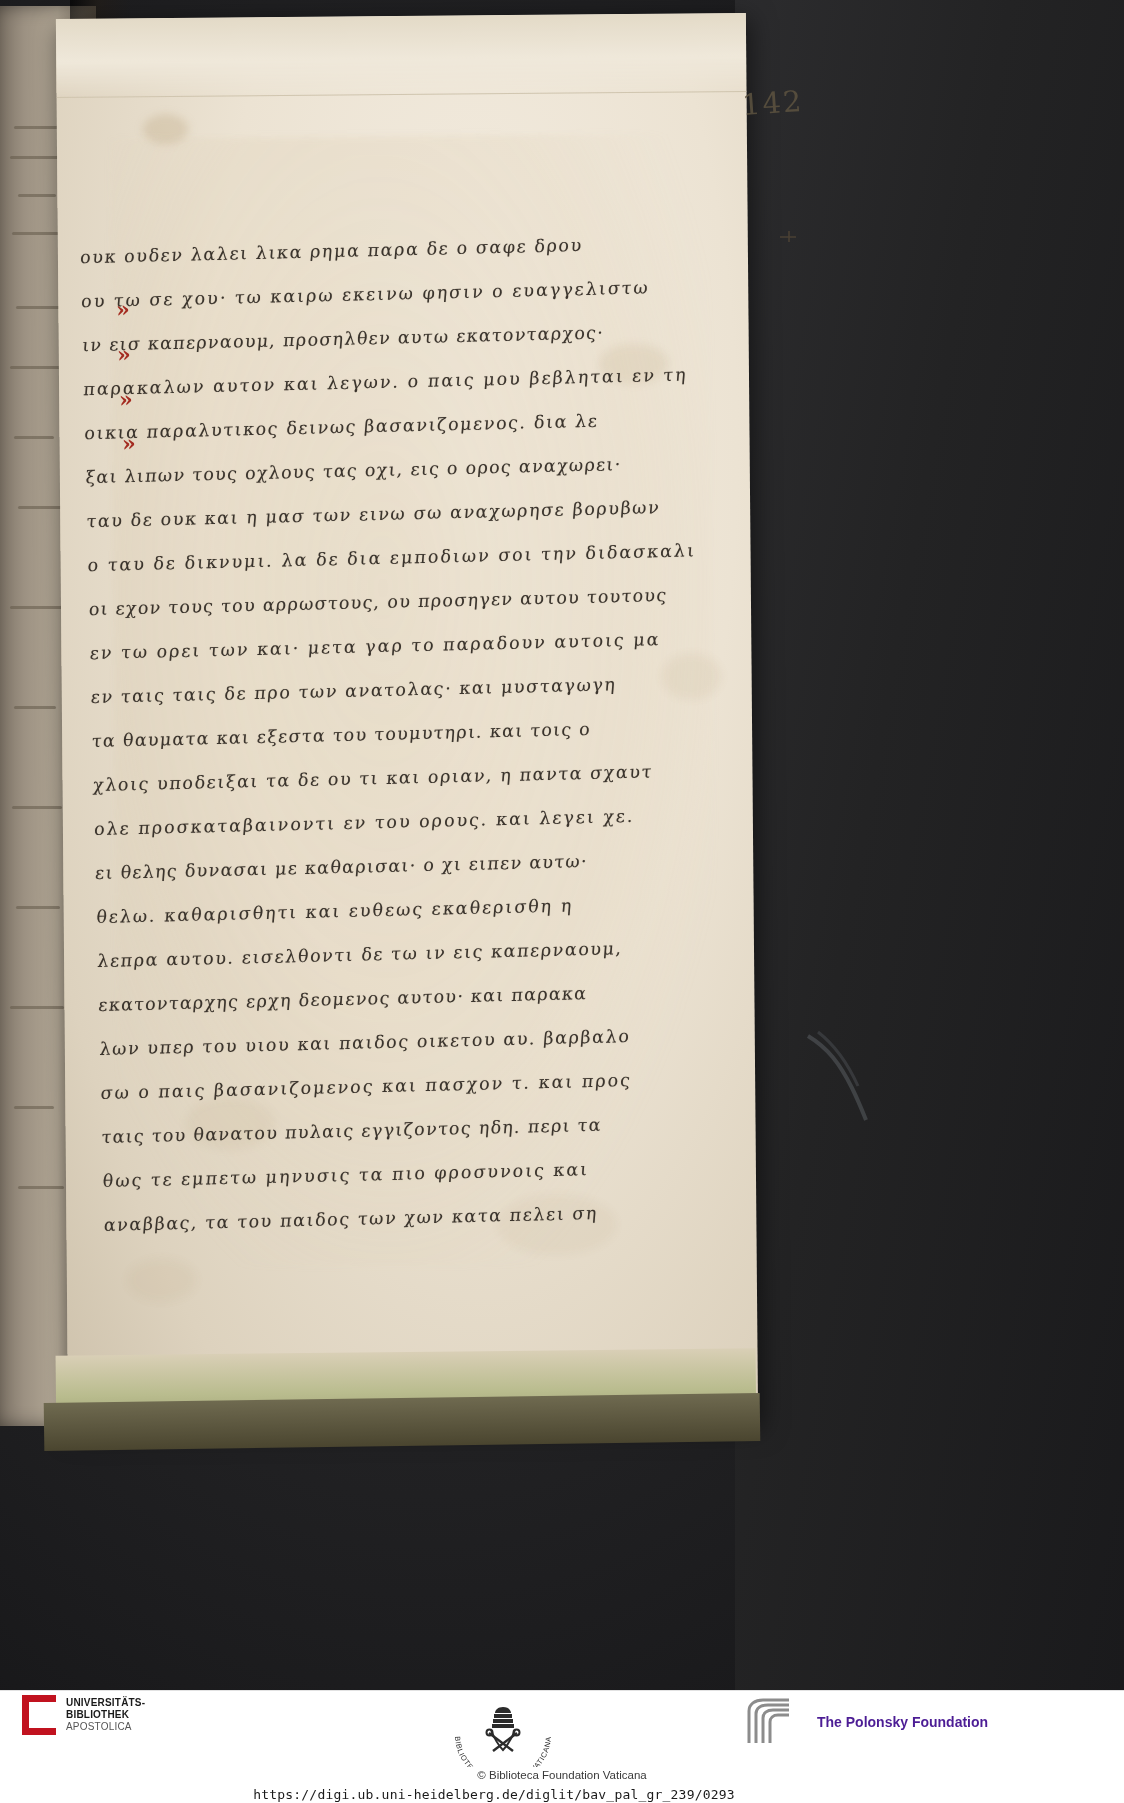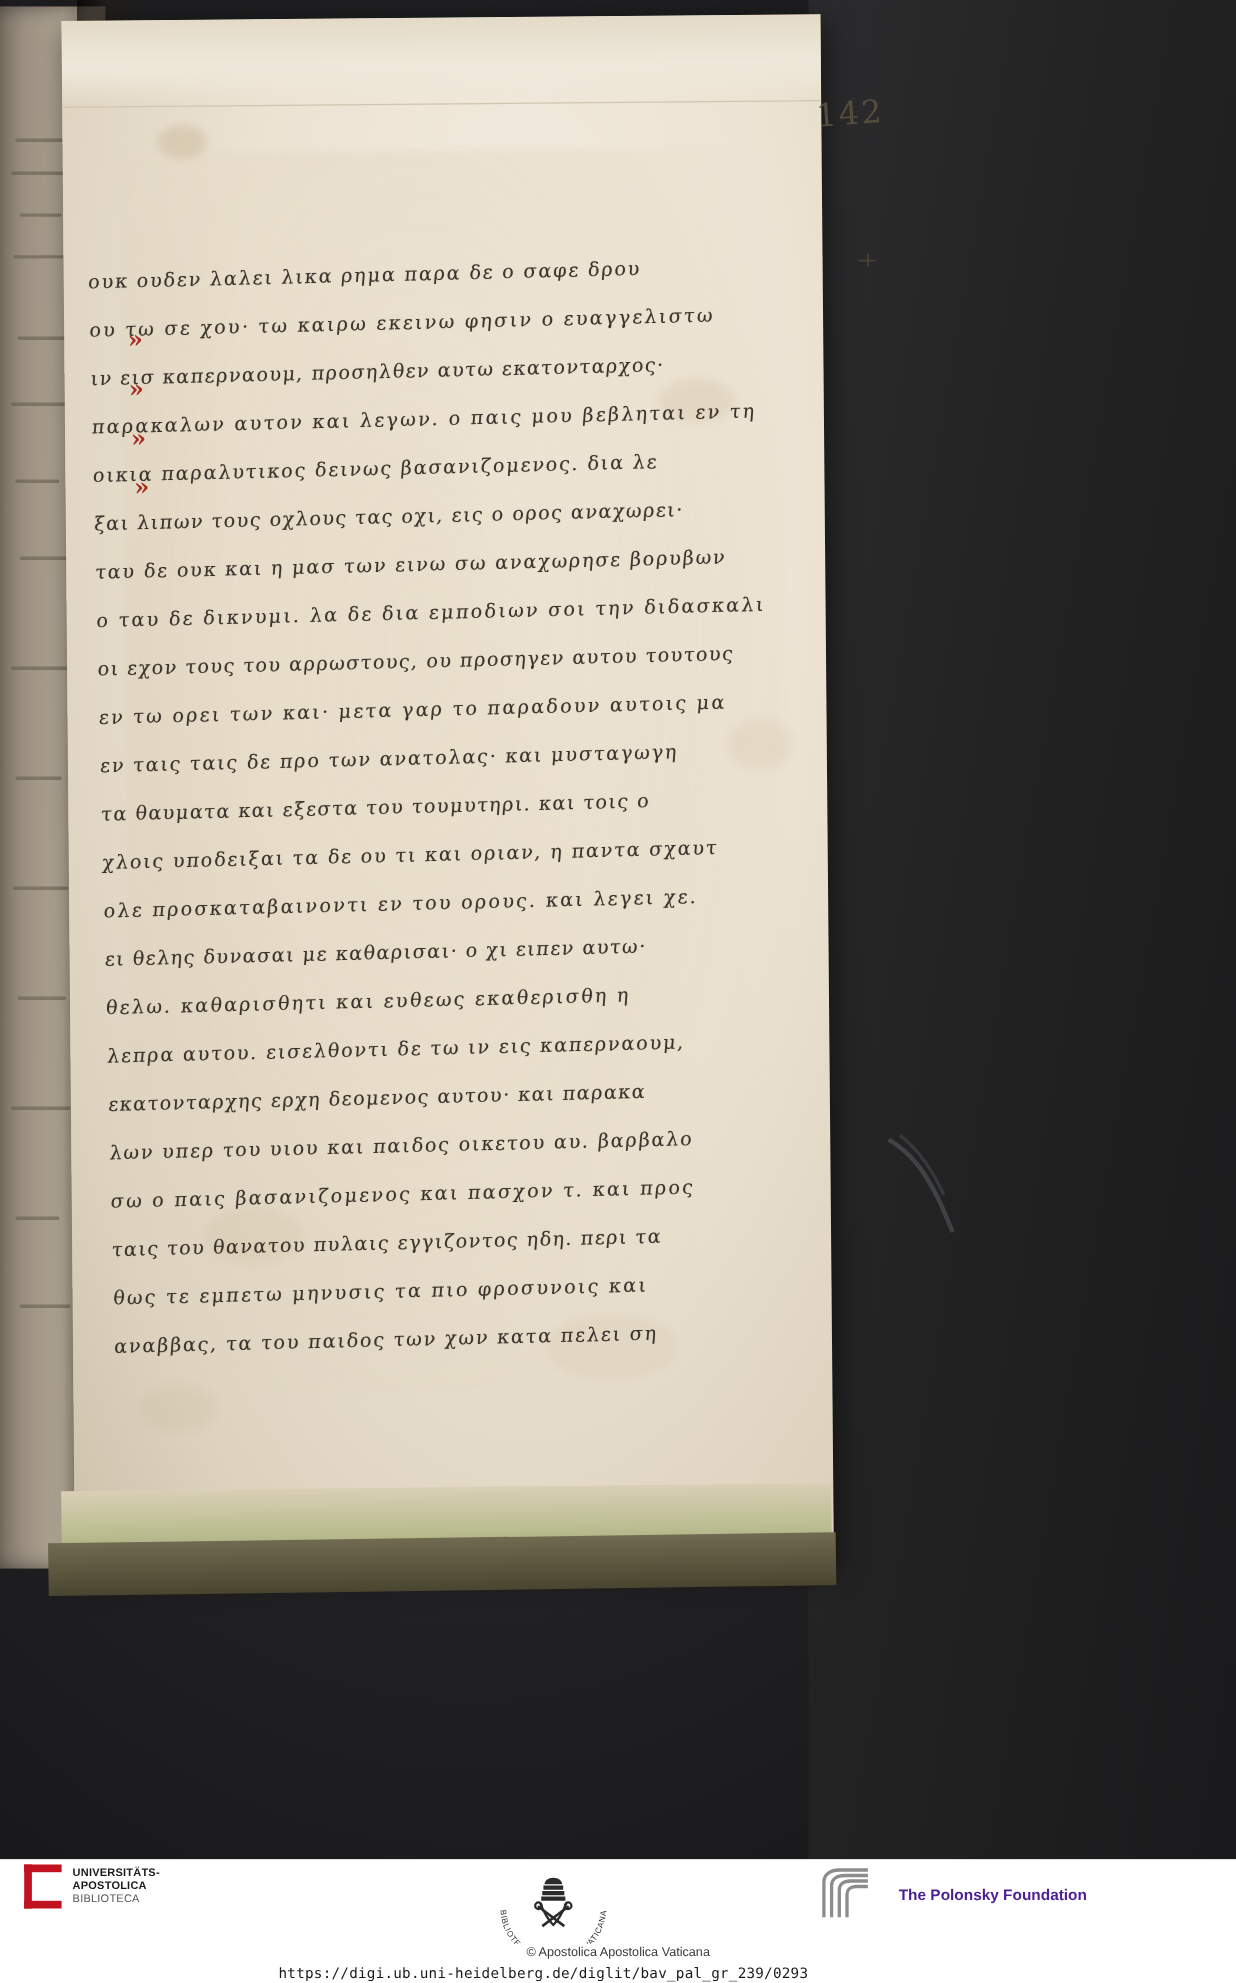--- a/index.html
+++ b/index.html
@@ -354,22 +354,22 @@
   </div>
 
   <div id="footer">
 
     <div id="footer-logos">
 
       <div id="logo-heidelberg">
         <div id="heidelberg-mark"></div>
         <div id="heidelberg-text">
           <div>UNIVERSITÄTS-</div>
-          <div>APOSTOLICA</div>
-          <div class="sub">BIBLIOTECA</div>
+          <div>BIBLIOTHEK</div>
+          <div class="sub">APOSTOLICA</div>
         </div>
       </div>
 
       <div id="logo-bav">
         <svg id="bav-circle-text" viewBox="0 0 150 72" aria-hidden="true">
           <defs>
             <path id="bavArc" d="M 33,64 A 42,42 0 1 1 117,64" fill="none"></path>
             <path id="bavArcBottom" d="M 27,40 A 48,48 0 0 0 123,40" fill="none"></path>
           </defs>
           <text>
@@ -393,17 +393,17 @@
         <svg width="58" height="50" viewBox="0 0 58 50" aria-hidden="true">
           <path d="M4 46 V14 C4 7 10 3 18 3 H44" fill="none" stroke="#8c8c8c" stroke-width="3"></path>
           <path d="M11 46 V17 C11 11 16 8 23 8 H44" fill="none" stroke="#8c8c8c" stroke-width="3"></path>
           <path d="M18 46 V21 C18 16 22 13 28 13 H44" fill="none" stroke="#8c8c8c" stroke-width="3"></path>
           <path d="M25 46 V25 C25 21 28 18 33 18 H44" fill="none" stroke="#8c8c8c" stroke-width="3"></path>
         </svg>
         <div id="polonsky-text">The Polonsky Foundation</div>
       </div>
     </div>
 
-    <div id="copyright">© Apostolica Apostolica Vaticana</div>
+    <div id="copyright">© Biblioteca Foundation Vaticana</div>
     <div id="url-bar">https://digi.ub.uni-heidelberg.de/diglit/bav_pal_gr_239/0293</div>
   </div>
 
 </div>
 
 </body></html>

